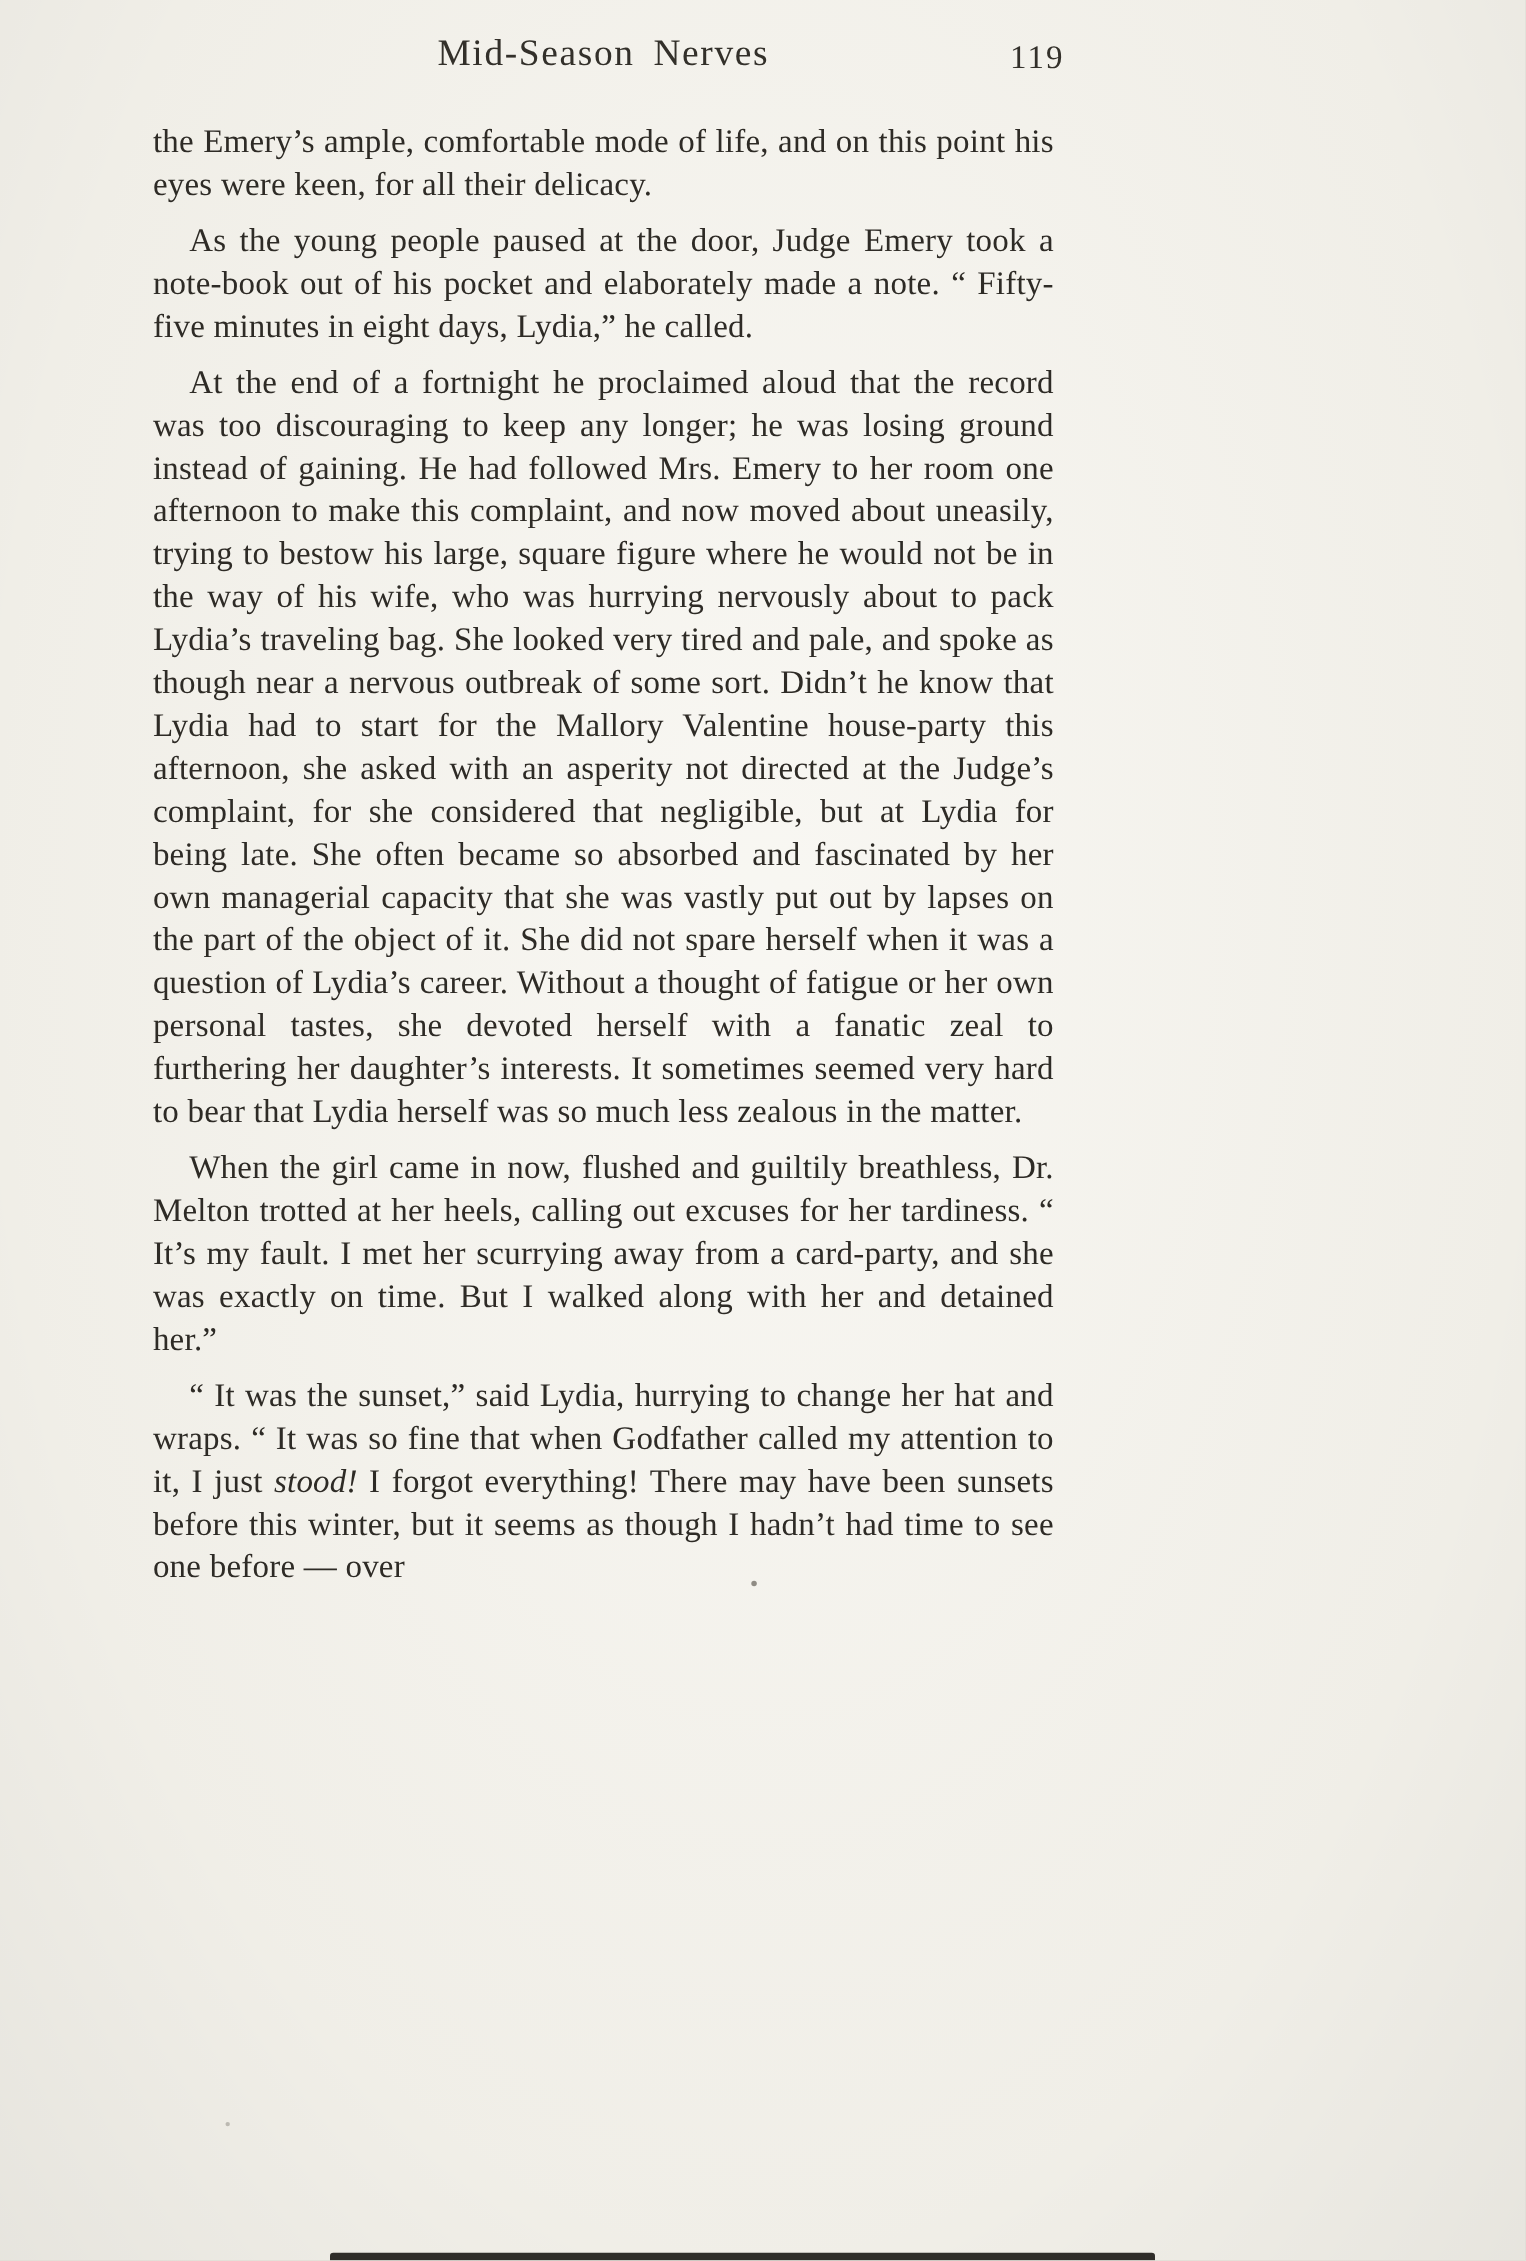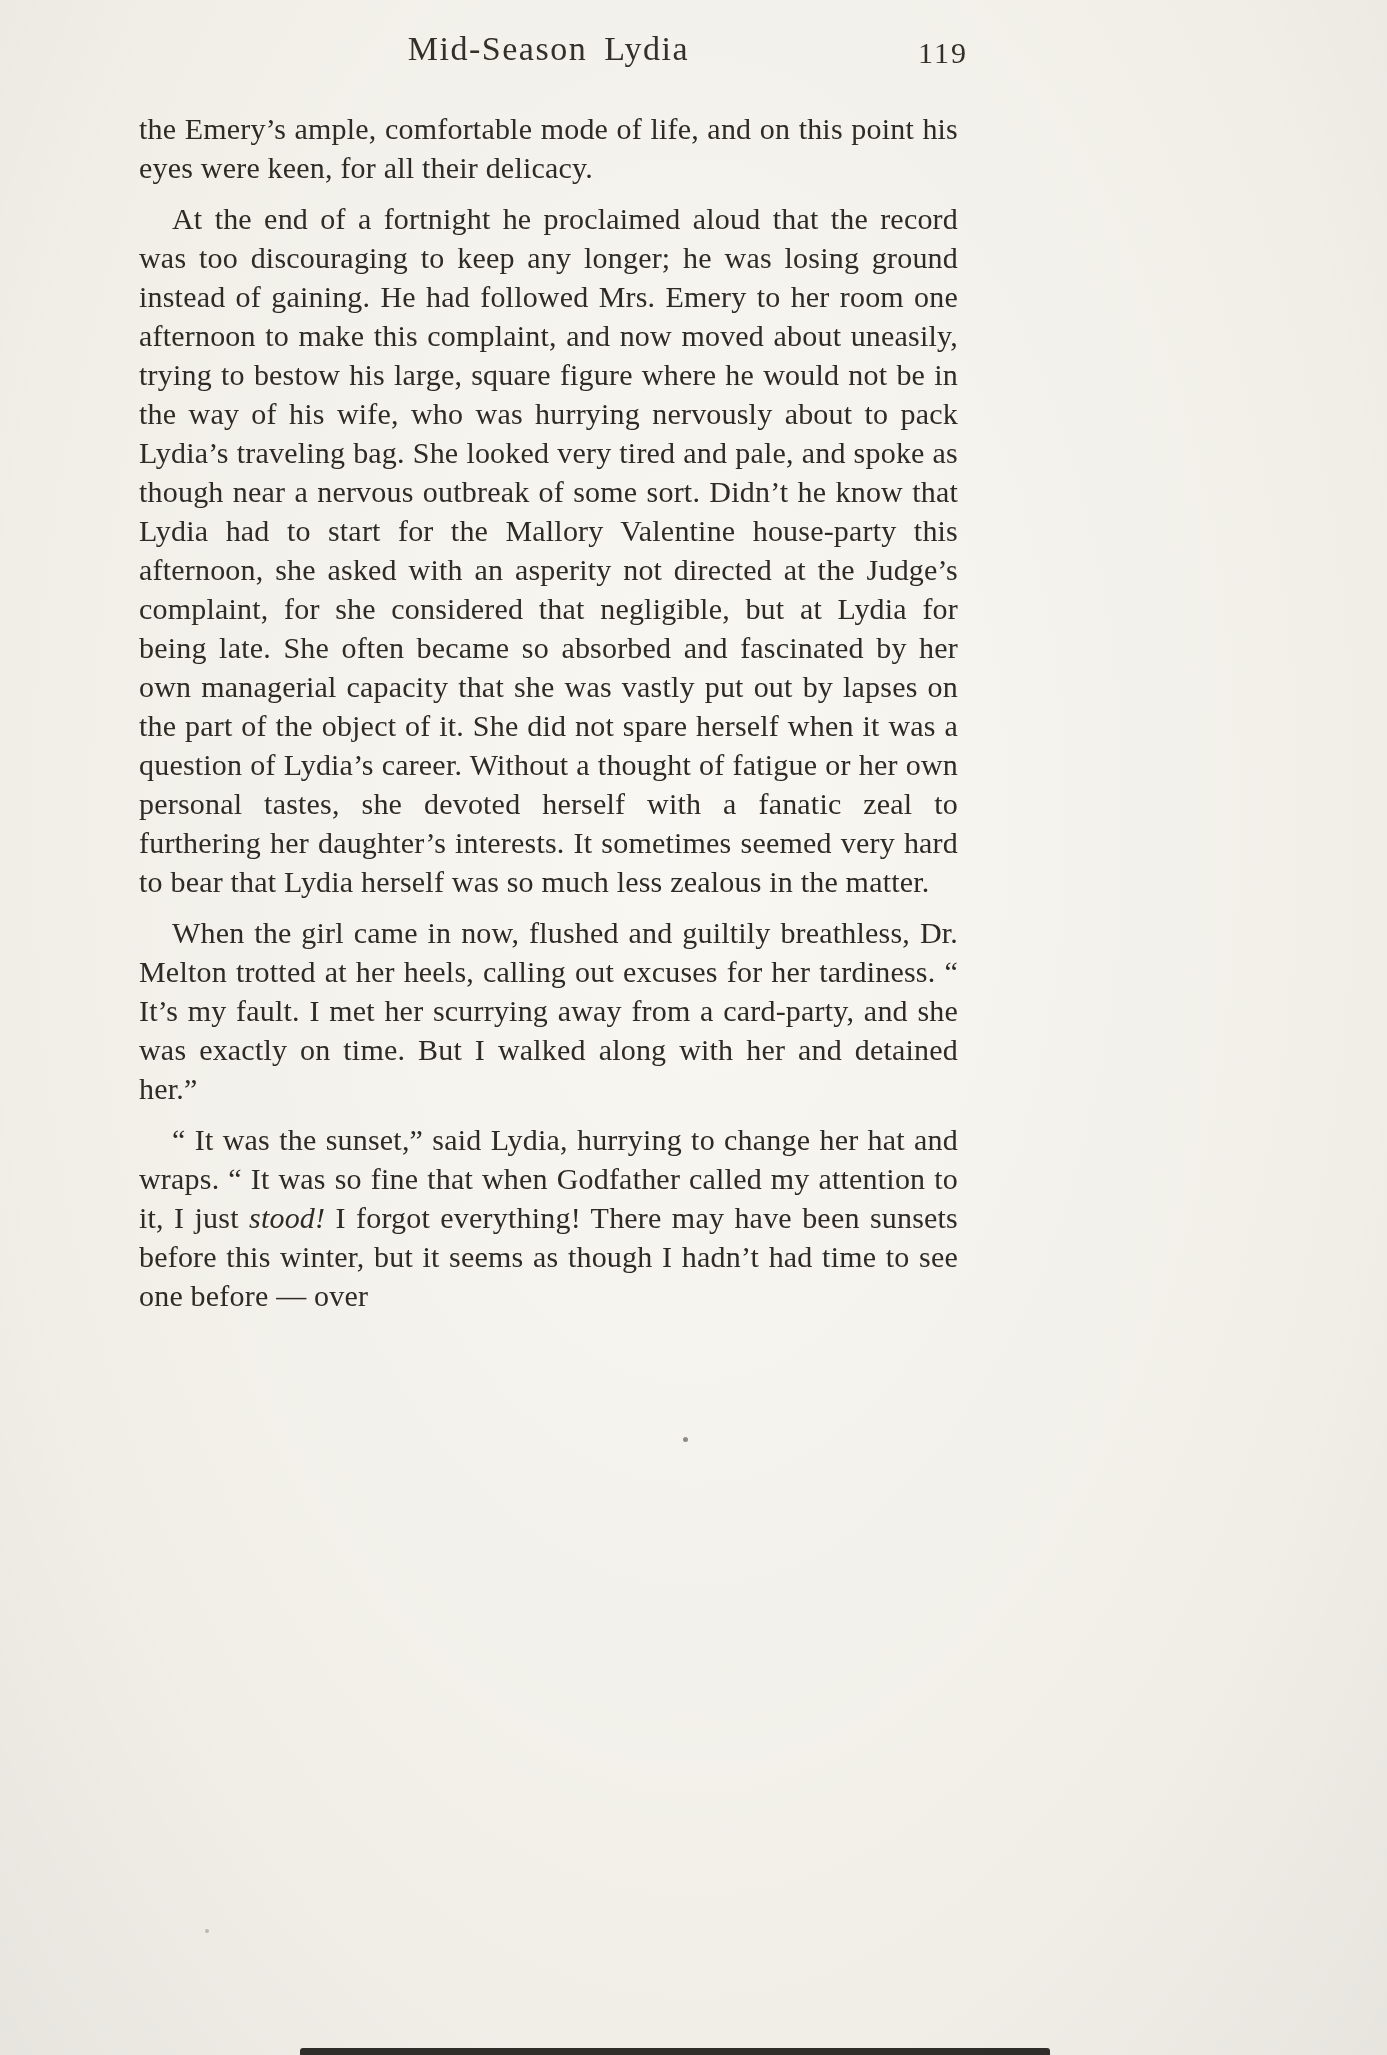--- a/index.html
+++ b/index.html
@@ -84,26 +84,27 @@
     }
     .speck-a { left: 683px; top: 1437px; width: 5px; height: 5px; }
     .speck-b { left: 205px; top: 1929px; width: 4px; height: 4px; opacity: .5; }
   </style>
 </head>
 <body>
 
 <div class="scan-page">
 
   <div class="page-header">
-    <span class="running-title">Mid-Season Lydia</span>
+    <span class="running-title">Mid-Season Nerves</span>
     <span class="page-number">119</span>
   </div>
 
   <div class="body-text" id="paragraphs">
       <p class="para"><span class="text-seg">the Emery’s ample, comfortable mode of life, and on this point his eyes were keen, for all their delicacy.</span></p>
+      <p class="para indent"><span class="text-seg">As the young people paused at the door, Judge Emery took a note-book out of his pocket and elaborately made a note.  “ Fifty-five minutes in eight days, Lydia,” he called.</span></p>
       <p class="para indent"><span class="text-seg">At the end of a fortnight he proclaimed aloud that the record was too discouraging to keep any longer; he was losing ground instead of gaining.  He had followed Mrs. Emery to her room one afternoon to make this complaint, and now moved about uneasily, trying to bestow his large, square figure where he would not be in the way of his wife, who was hurrying nervously about to pack Lydia’s traveling bag.  She looked very tired and pale, and spoke as though near a nervous outbreak of some sort.  Didn’t he know that Lydia had to start for the Mallory Valentine house-party this afternoon, she asked with an asperity not directed at the Judge’s complaint, for she considered that negligible, but at Lydia for being late.  She often became so absorbed and fascinated by her own managerial capacity that she was vastly put out by lapses on the part of the object of it.  She did not spare herself when it was a question of Lydia’s career.  Without a thought of fatigue or her own personal tastes, she devoted herself with a fanatic zeal to furthering her daughter’s interests.  It sometimes seemed very hard to bear that Lydia herself was so much less zealous in the matter.</span></p>
       <p class="para indent"><span class="text-seg">When the girl came in now, flushed and guiltily breathless, Dr. Melton trotted at her heels, calling out excuses for her tardiness.  “ It’s my fault.  I met her scurrying away from a card-party, and she was exactly on time.  But I walked along with her and detained her.”</span></p>
       <p class="para indent"><span class="text-seg">“ It was the sunset,” said Lydia, hurrying to change her hat and wraps.  “ It was so fine that when Godfather called my attention to it, I just </span><em class="italic-seg">stood!</em><span class="text-seg">  I forgot everything! There may have been sunsets before this winter, but it seems as though I hadn’t had time to see one before — over</span></p>
     </div>
 
   <div class="speck speck-a"></div>
   <div class="speck speck-b"></div>
   <div class="scan-edge"></div>
 
 </div>

